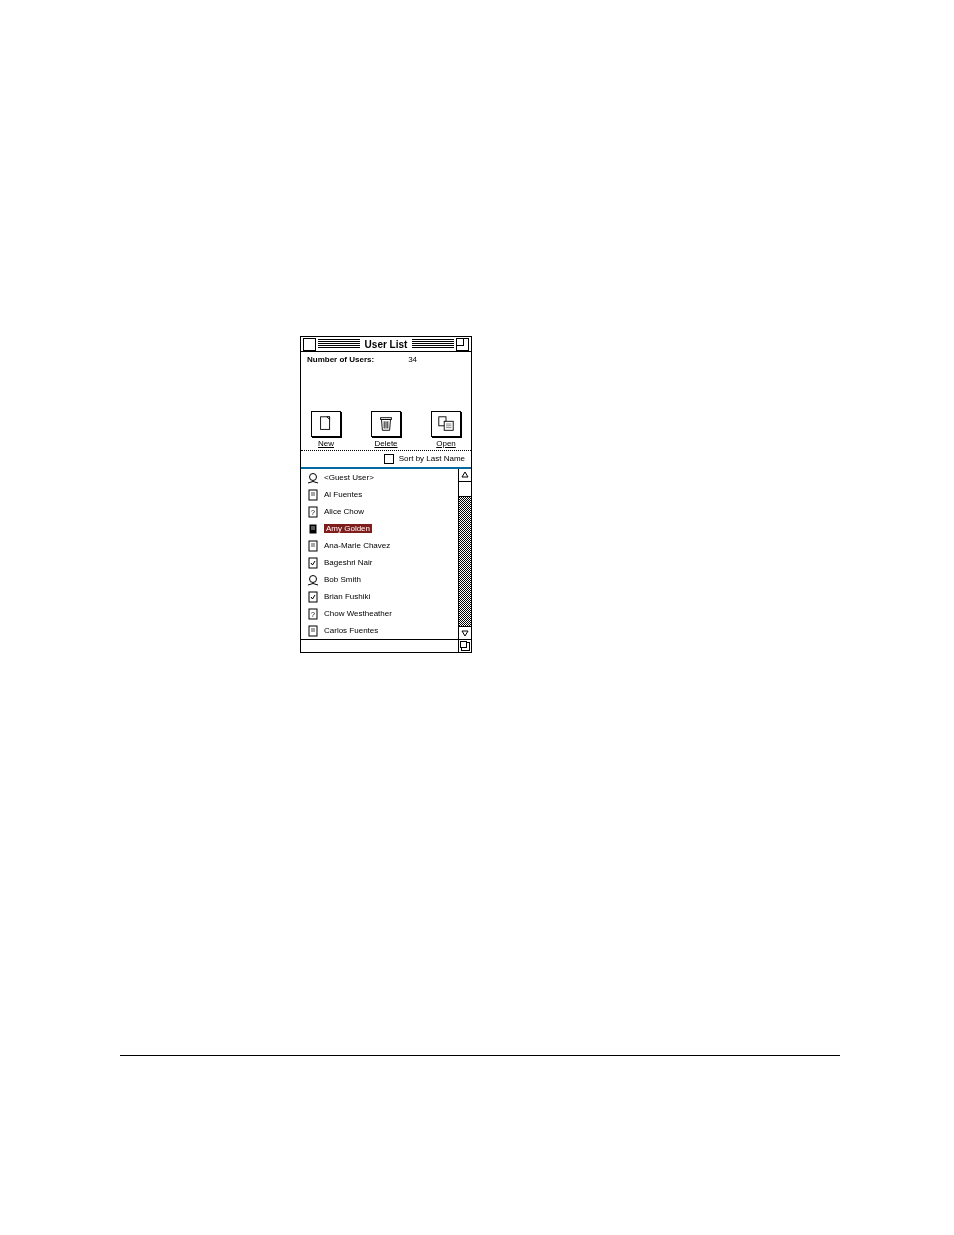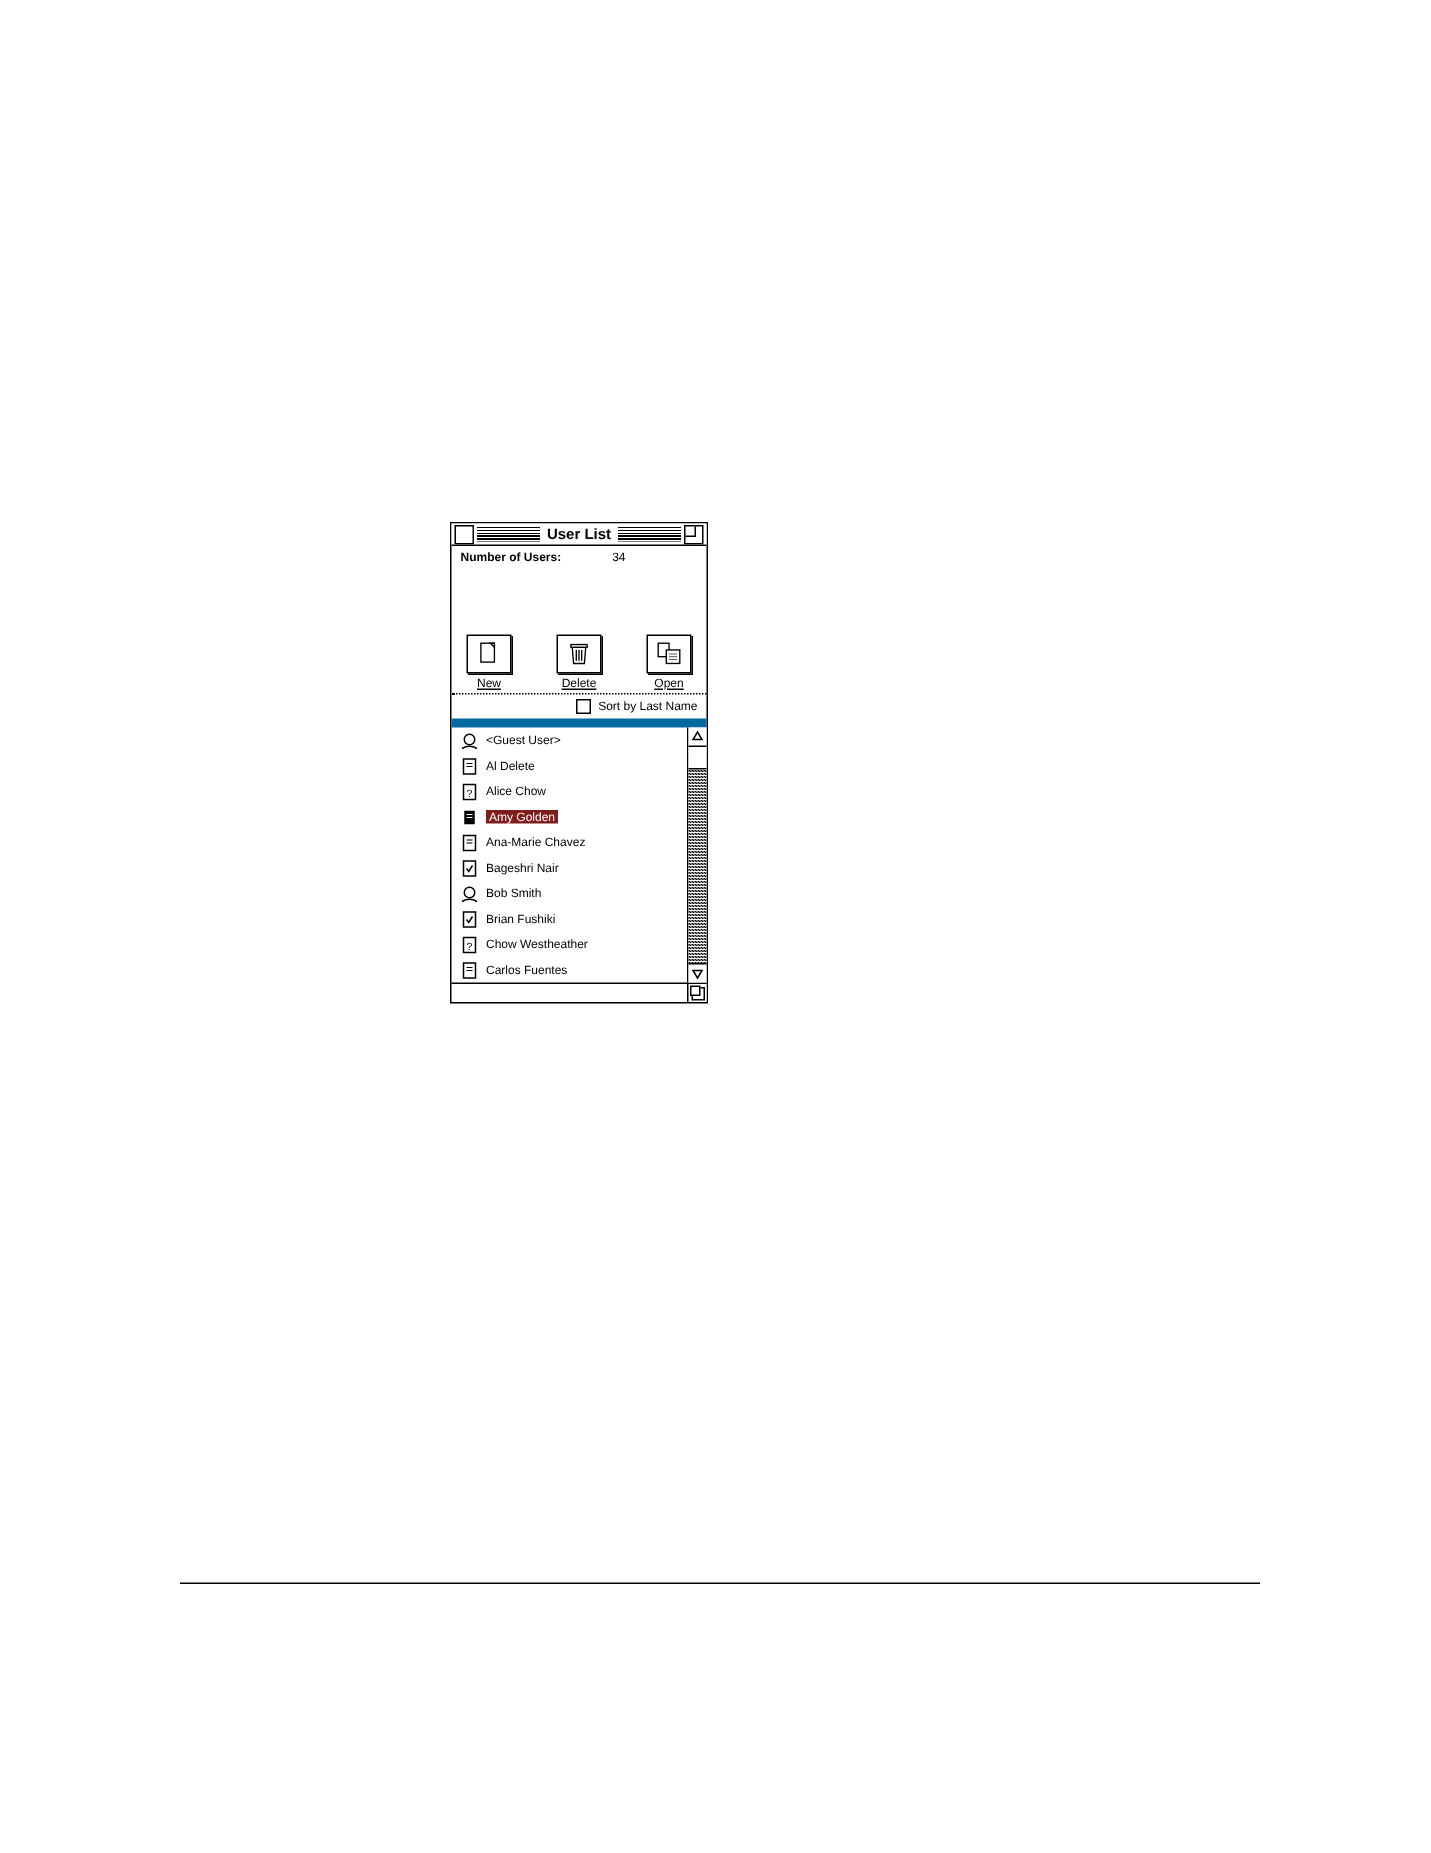--- a/index.html
+++ b/index.html
@@ -15,21 +15,21 @@
       position: absolute;
       left: 120px;
       top: 1055px;
       width: 720px;
       height: 1px;
       background: black;
     }
     .window {
       position: absolute;
       left: 300px;
-      top: 348px;
+      top: 336px;
       width: 170px;
       border: 1px solid black;
       background: white;
       font-size: 9px;
     }
     .titlebar {
       height: 14px;
       display: flex;
       align-items: center;
       background: white;
@@ -128,21 +128,21 @@
     .checkbox {
       display: inline-block;
       width: 8px;
       height: 8px;
       border: 1px solid black;
       vertical-align: middle;
       margin-right: 3px;
     }
     .list-container {
       display: flex;
-      border-top: 6px solid #0369a1;
+      border-top: 2px solid #0369a1;
     }
     .user-list {
       flex: 1;
       padding: 0;
     }
     .user-row {
       display: flex;
       align-items: center;
       padding: 1px 5px;
       font-size: 8px;
@@ -305,21 +305,21 @@
               <path d="M2 11 Q7 8 12 11" fill="none" stroke="black" stroke-width="1"></path>
             </svg></span>
           <span class="user-name">&lt;Guest User&gt;</span>
         </div>
         <div class="user-row">
           <span class="user-icon"><svg viewBox="0 0 14 12">
               <rect x="3" y="1" width="8" height="10" fill="white" stroke="black" stroke-width="1"></rect>
               <line x1="5" y1="4" x2="9" y2="4" stroke="black" stroke-width="0.7"></line>
               <line x1="5" y1="6" x2="9" y2="6" stroke="black" stroke-width="0.7"></line>
             </svg></span>
-          <span class="user-name">Al Delete</span>
+          <span class="user-name">Al Fuentes</span>
         </div>
         <div class="user-row">
           <span class="user-icon"><svg viewBox="0 0 14 12">
               <rect x="3" y="1" width="8" height="10" fill="white" stroke="black" stroke-width="1"></rect>
               <text x="7" y="9" font-size="7" text-anchor="middle" fill="black">?</text>
             </svg></span>
           <span class="user-name">Alice Chow</span>
         </div>
         <div class="user-row selected">
           <span class="user-icon"><svg viewBox="0 0 14 12">

